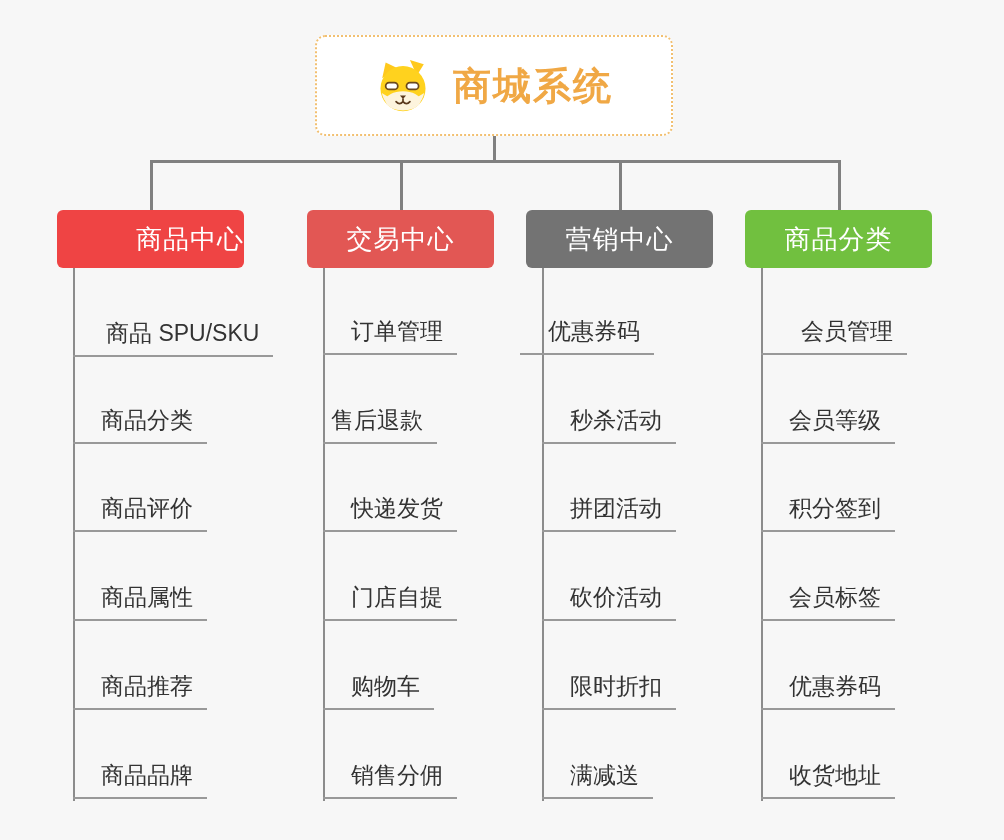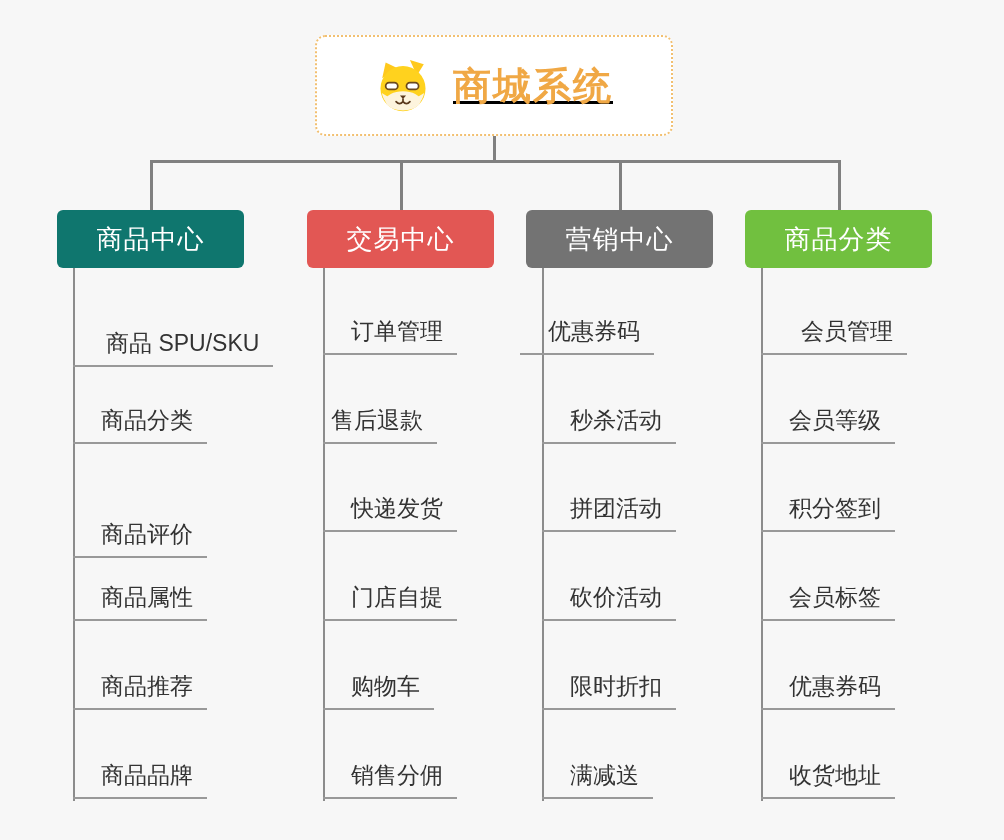--- a/index.html
+++ b/index.html
@@ -21,21 +21,20 @@
     width: 358px; height: 101px;
     background: #ffffff;
     border: 2px dotted #f2c071;
     border-radius: 10px;
     box-sizing: border-box;
     display: flex;
     align-items: center;
     justify-content: center;
     gap: 22px;
     z-index: 2;
-    text-decoration: underline;
   }
   .root-title {
     font-size: 38px;
     font-weight: 600;
     letter-spacing: 2px;
     color: #f0a845;
     line-height: 1;
   }
   .root-icon { width: 56px; height: 52px; flex: 0 0 auto; }
   
@@ -97,27 +96,27 @@
     <span class="root-title">商城系统</span>
   </div>
 
   <div id="generated">
       <div class="line" style="left: 493px; top: 136px; width: 3px; height: 27px;"></div>
       <div class="line" style="left: 149.5px; top: 160px; width: 691px; height: 3px;"></div>
       <div class="line" style="left: 149.5px; top: 160px; width: 3px; height: 50px;"></div>
       <div class="line" style="left: 399.5px; top: 160px; width: 3px; height: 50px;"></div>
       <div class="line" style="left: 618.5px; top: 160px; width: 3px; height: 50px;"></div>
       <div class="line" style="left: 837.5px; top: 160px; width: 3px; height: 50px;"></div>
-      <div class="branch-node" style="left: 57px; background: #0f766e;">
+      <div class="branch-node" style="left: 57px; background: #ef4444; justify-content: flex-end;">
         <span>商品中心</span>
       </div>
       <div class="line trunk" style="left: 73px; top: 268px; width: 2px; height: 533px;"></div>
-      <div class="leaf-node" style="left: 73px; top: 329px; height: 38px; padding-left: 33px;">商品 SPU/SKU</div>
+      <div class="leaf-node" style="left: 73px; top: 319px; height: 38px; padding-left: 33px;">商品 SPU/SKU</div>
       <div class="leaf-node" style="left: 73px; top: 406px; height: 38px;">商品分类</div>
-      <div class="leaf-node" style="left: 73px; top: 520px; height: 38px;">商品评价</div>
+      <div class="leaf-node" style="left: 73px; top: 494px; height: 38px;">商品评价</div>
       <div class="leaf-node" style="left: 73px; top: 583px; height: 38px;">商品属性</div>
       <div class="leaf-node" style="left: 73px; top: 672px; height: 38px;">商品推荐</div>
       <div class="leaf-node" style="left: 73px; top: 761px; height: 38px;">商品品牌</div>
       <div class="branch-node" style="left: 307px; background: rgb(226, 87, 84);">
         <span>交易中心</span>
       </div>
       <div class="line trunk" style="left: 323px; top: 268px; width: 2px; height: 533px;"></div>
       <div class="leaf-node" style="left: 323px; top: 317px; height: 38px;">订单管理</div>
       <div class="leaf-node" style="left: 323px; top: 406px; height: 38px; padding-left: 8px;">售后退款</div>
       <div class="leaf-node" style="left: 323px; top: 494px; height: 38px;">快递发货</div>

